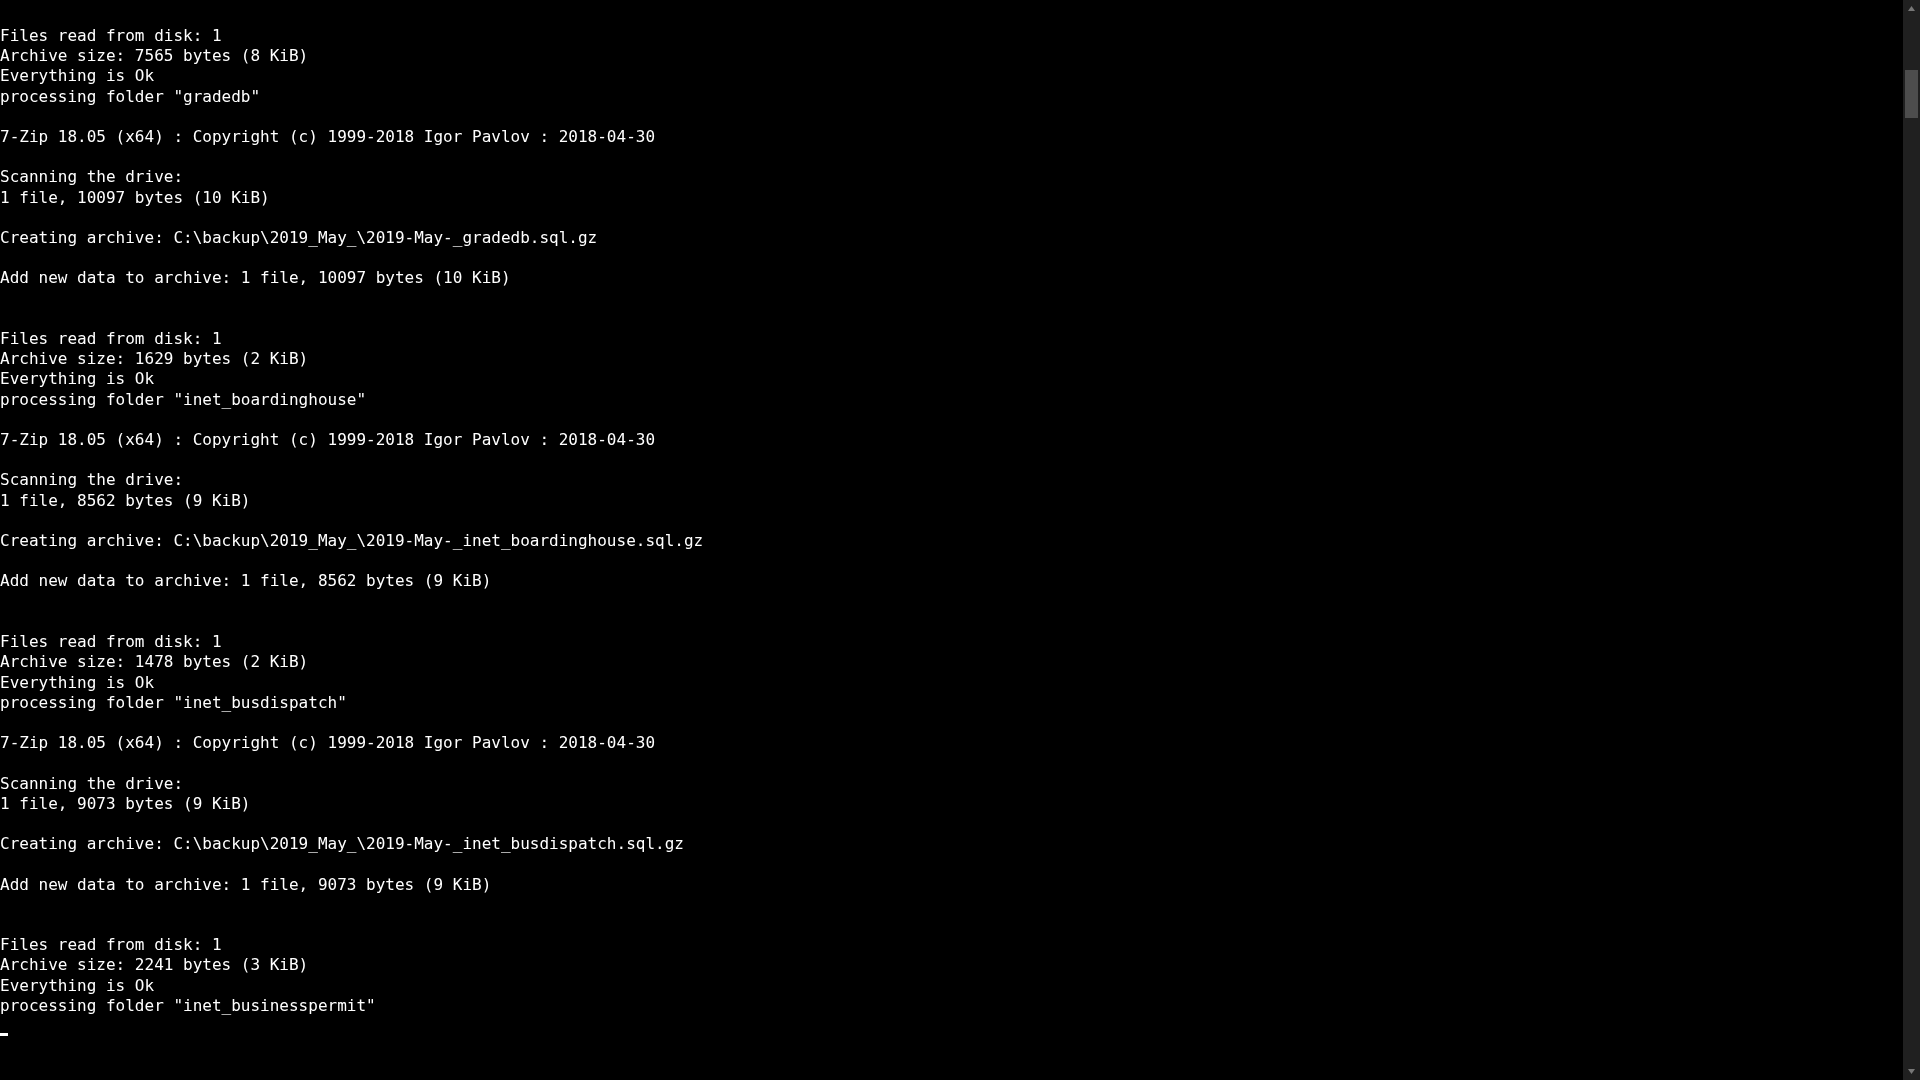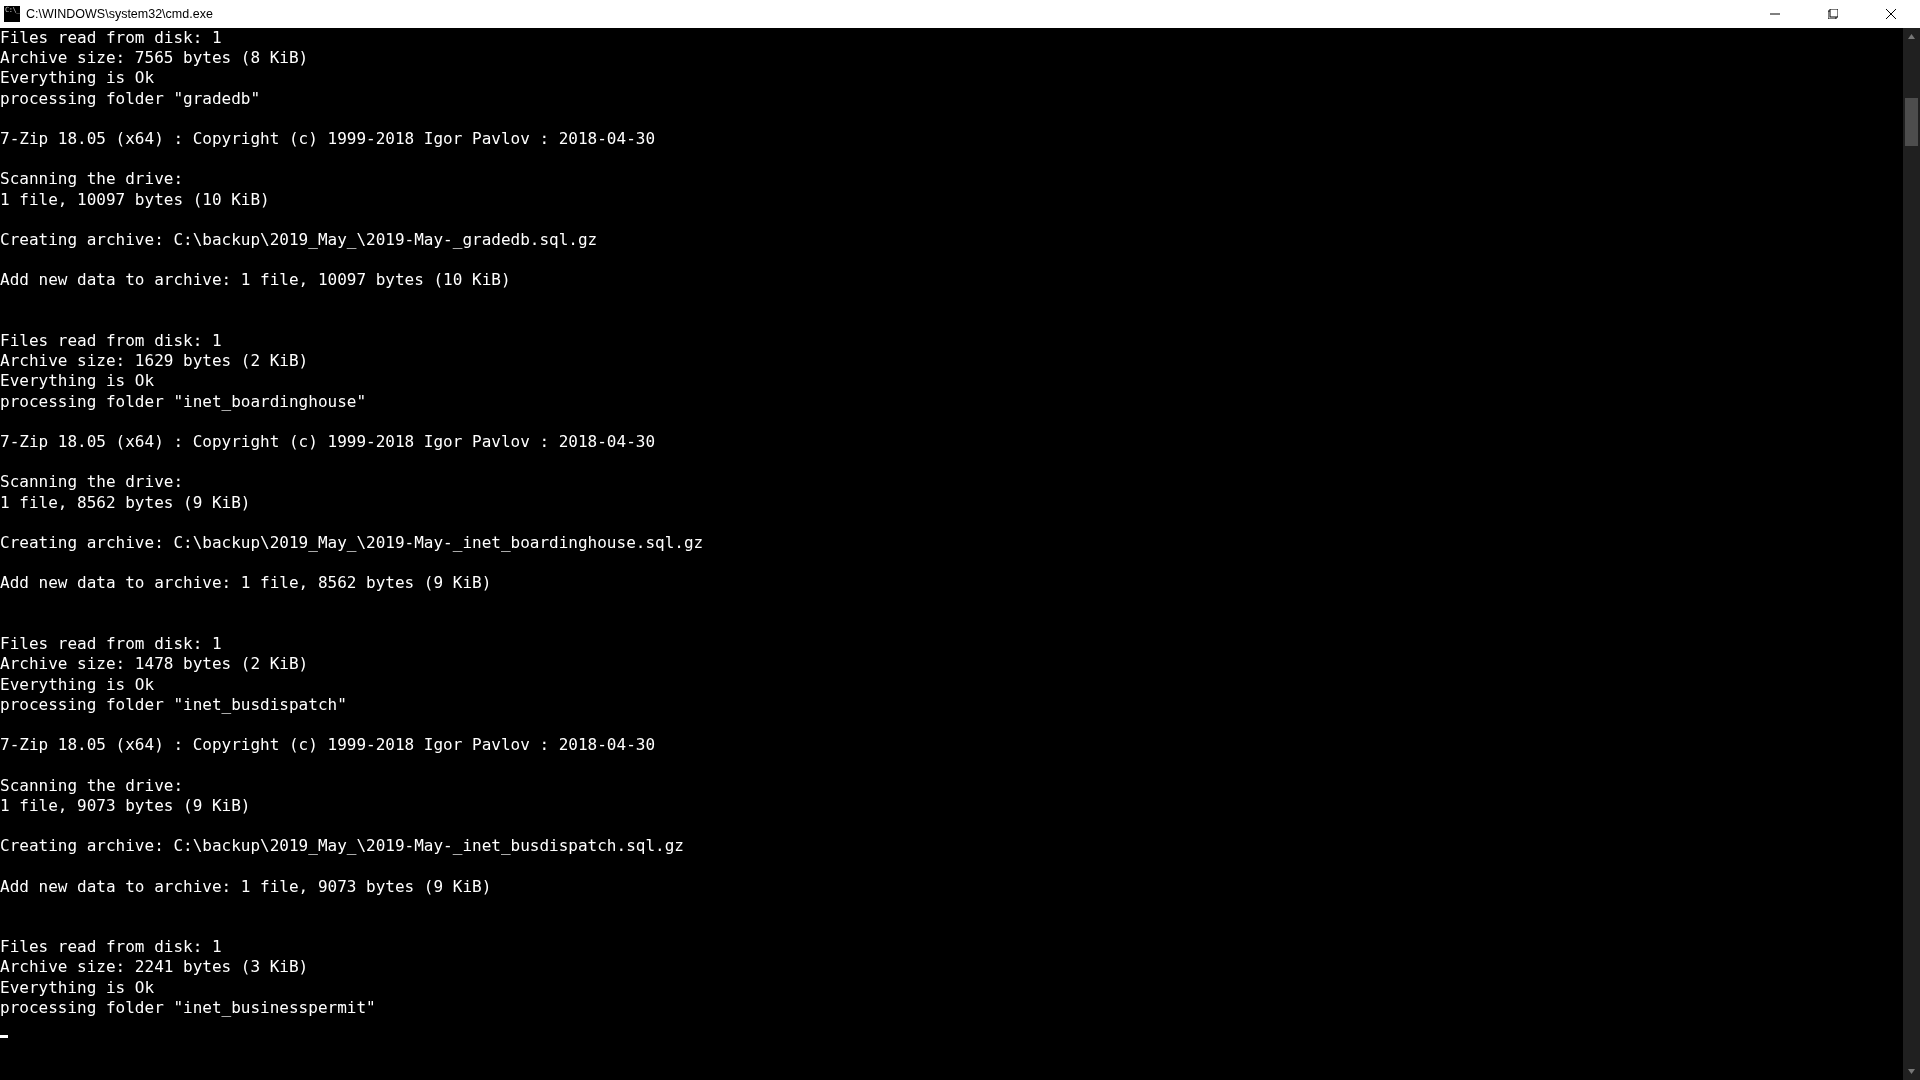--- a/index.html
+++ b/index.html
@@ -82,20 +82,21 @@
     line-height: 20.2px;
     white-space: pre;
     overflow: hidden;
     padding: 0;
     position: relative;
   }
   .terminal .lines {
     position: absolute;
     left: 0;
     top: 0;
+    padding-top: 26px; 
   }
   .cursor {
     display: inline-block;
     width: 8px;
     height: 3px;
     background: #ffffff;
     vertical-align: bottom;
     margin-top: 2px;
   }
   .scrollbar {
@@ -123,43 +124,20 @@
     width: 13px;
     top: 70px;
     height: 48px;
     background: #4d4d4d;
   }
 </style>
 </head>
 <body>
 
 <div class="window">
-  <div class="titlebar">
-    <span class="app-icon"></span>
-    <span class="title-text">C:\WINDOWS\system32\cmd.exe</span>
-    <div class="win-controls">
-      <div class="win-btn">
-        <svg width="10" height="10" viewBox="0 0 10 10">
-            <line x1="0" y1="5" x2="10" y2="5" stroke="#000" stroke-width="1"></line>
-          </svg>
-      </div>
-      <div class="win-btn">
-        <svg width="10" height="10" viewBox="0 0 10 10">
-          <rect x="0" y="2" width="8" height="8" fill="none" stroke="#000" stroke-width="1"></rect>
-          <rect x="2" y="0" width="8" height="8" fill="#fff" stroke="#000" stroke-width="1"></rect>
-        </svg>
-      </div>
-      <div class="win-btn">
-        <svg width="10" height="10" viewBox="0 0 10 10">
-          <line x1="0" y1="0" x2="10" y2="10" stroke="#000" stroke-width="1"></line>
-          <line x1="10" y1="0" x2="0" y2="10" stroke="#000" stroke-width="1"></line>
-        </svg>
-      </div>
-    </div>
-  </div>
 
   <div class="content-wrap">
     <div class="terminal">
       <div class="lines">Files read from disk: 1
 Archive size: 7565 bytes (8 KiB)
 Everything is Ok
 processing folder "gradedb"
 
 7-Zip 18.05 (x64) : Copyright (c) 1999-2018 Igor Pavlov : 2018-04-30
 

